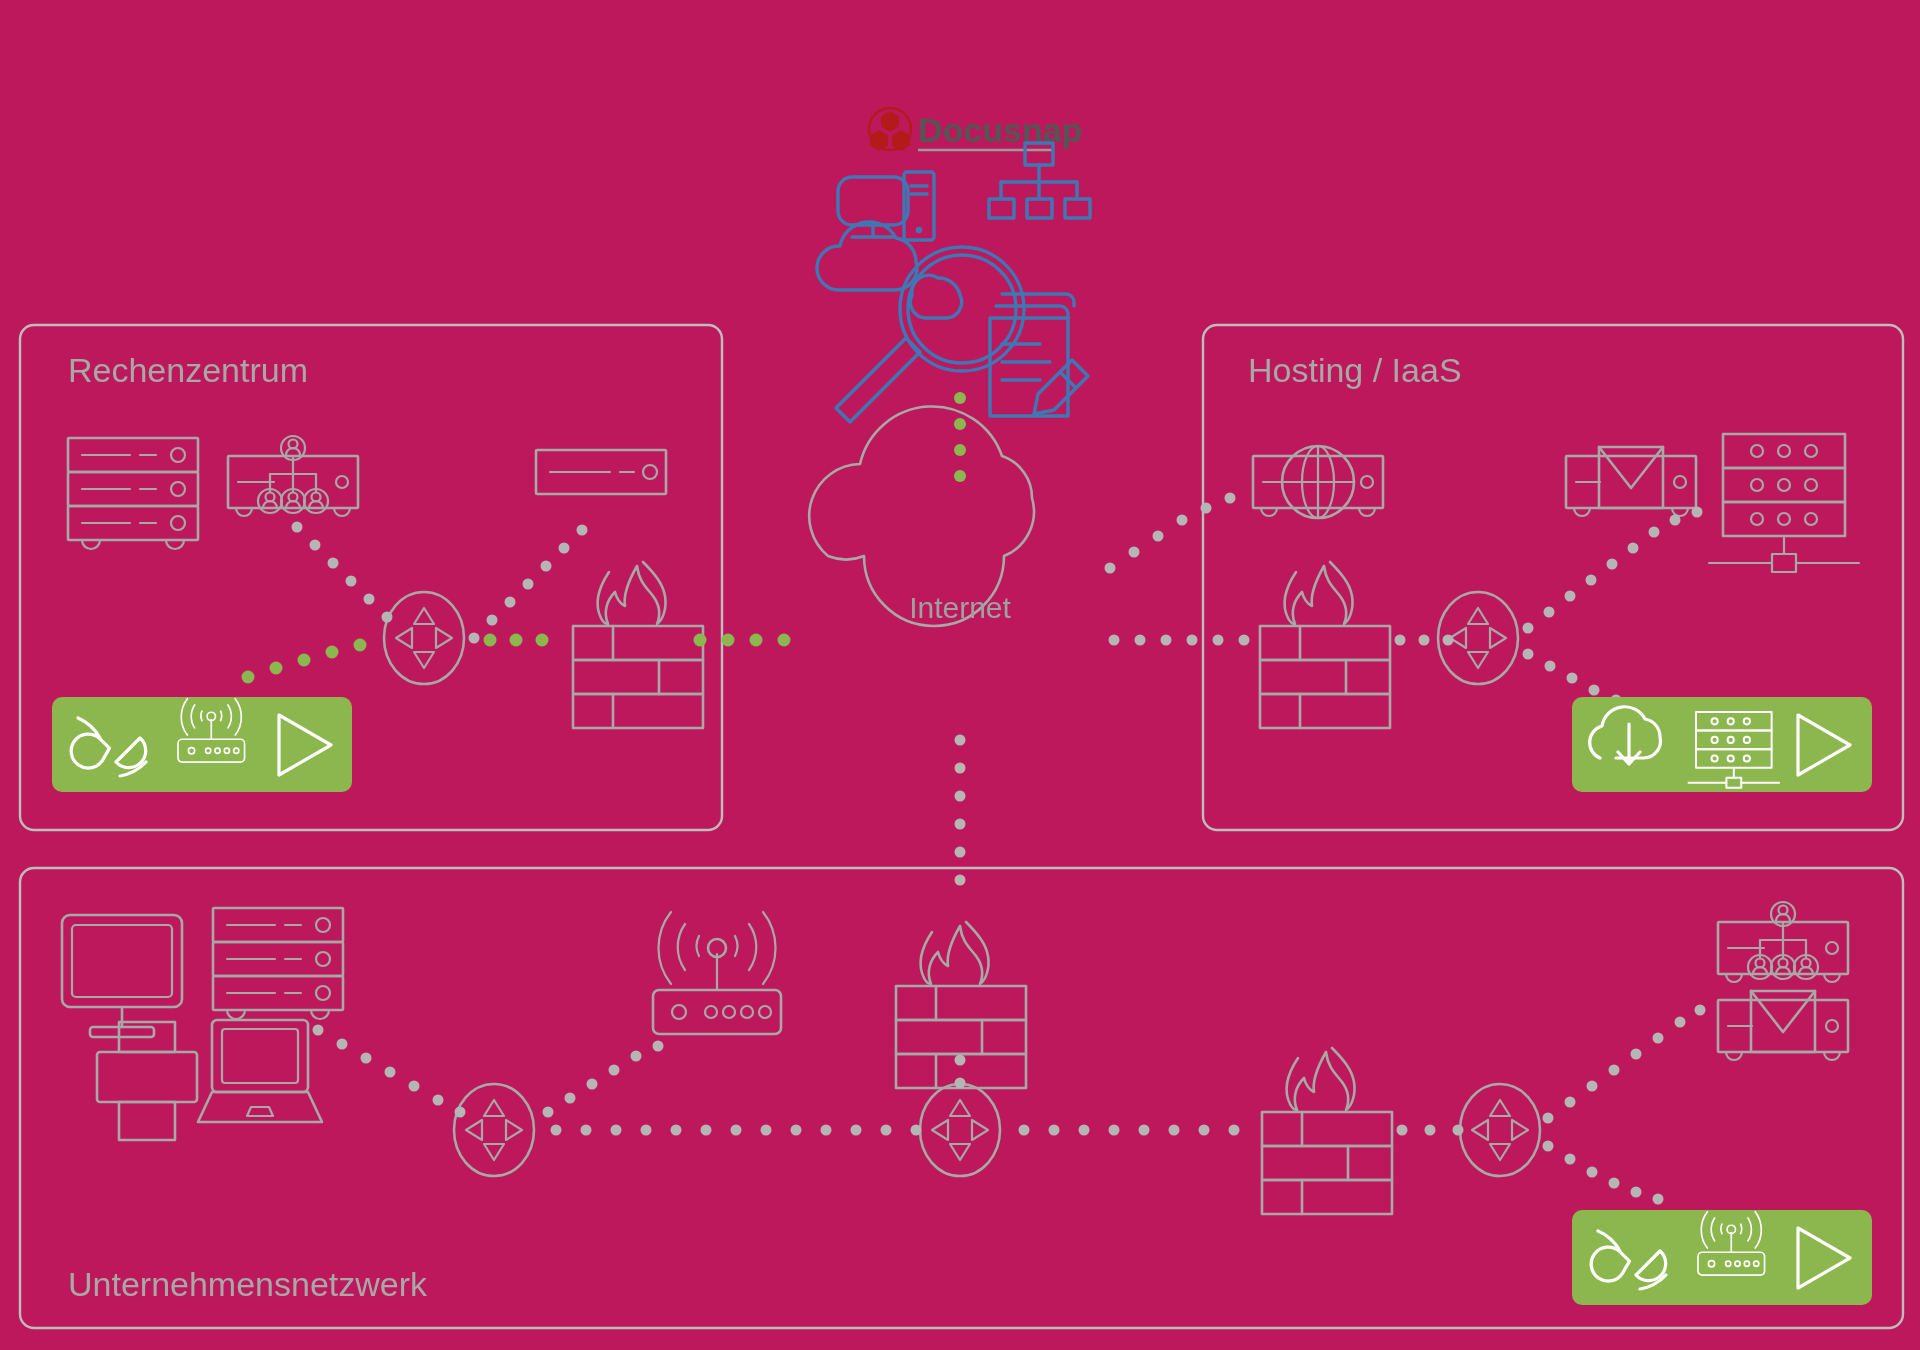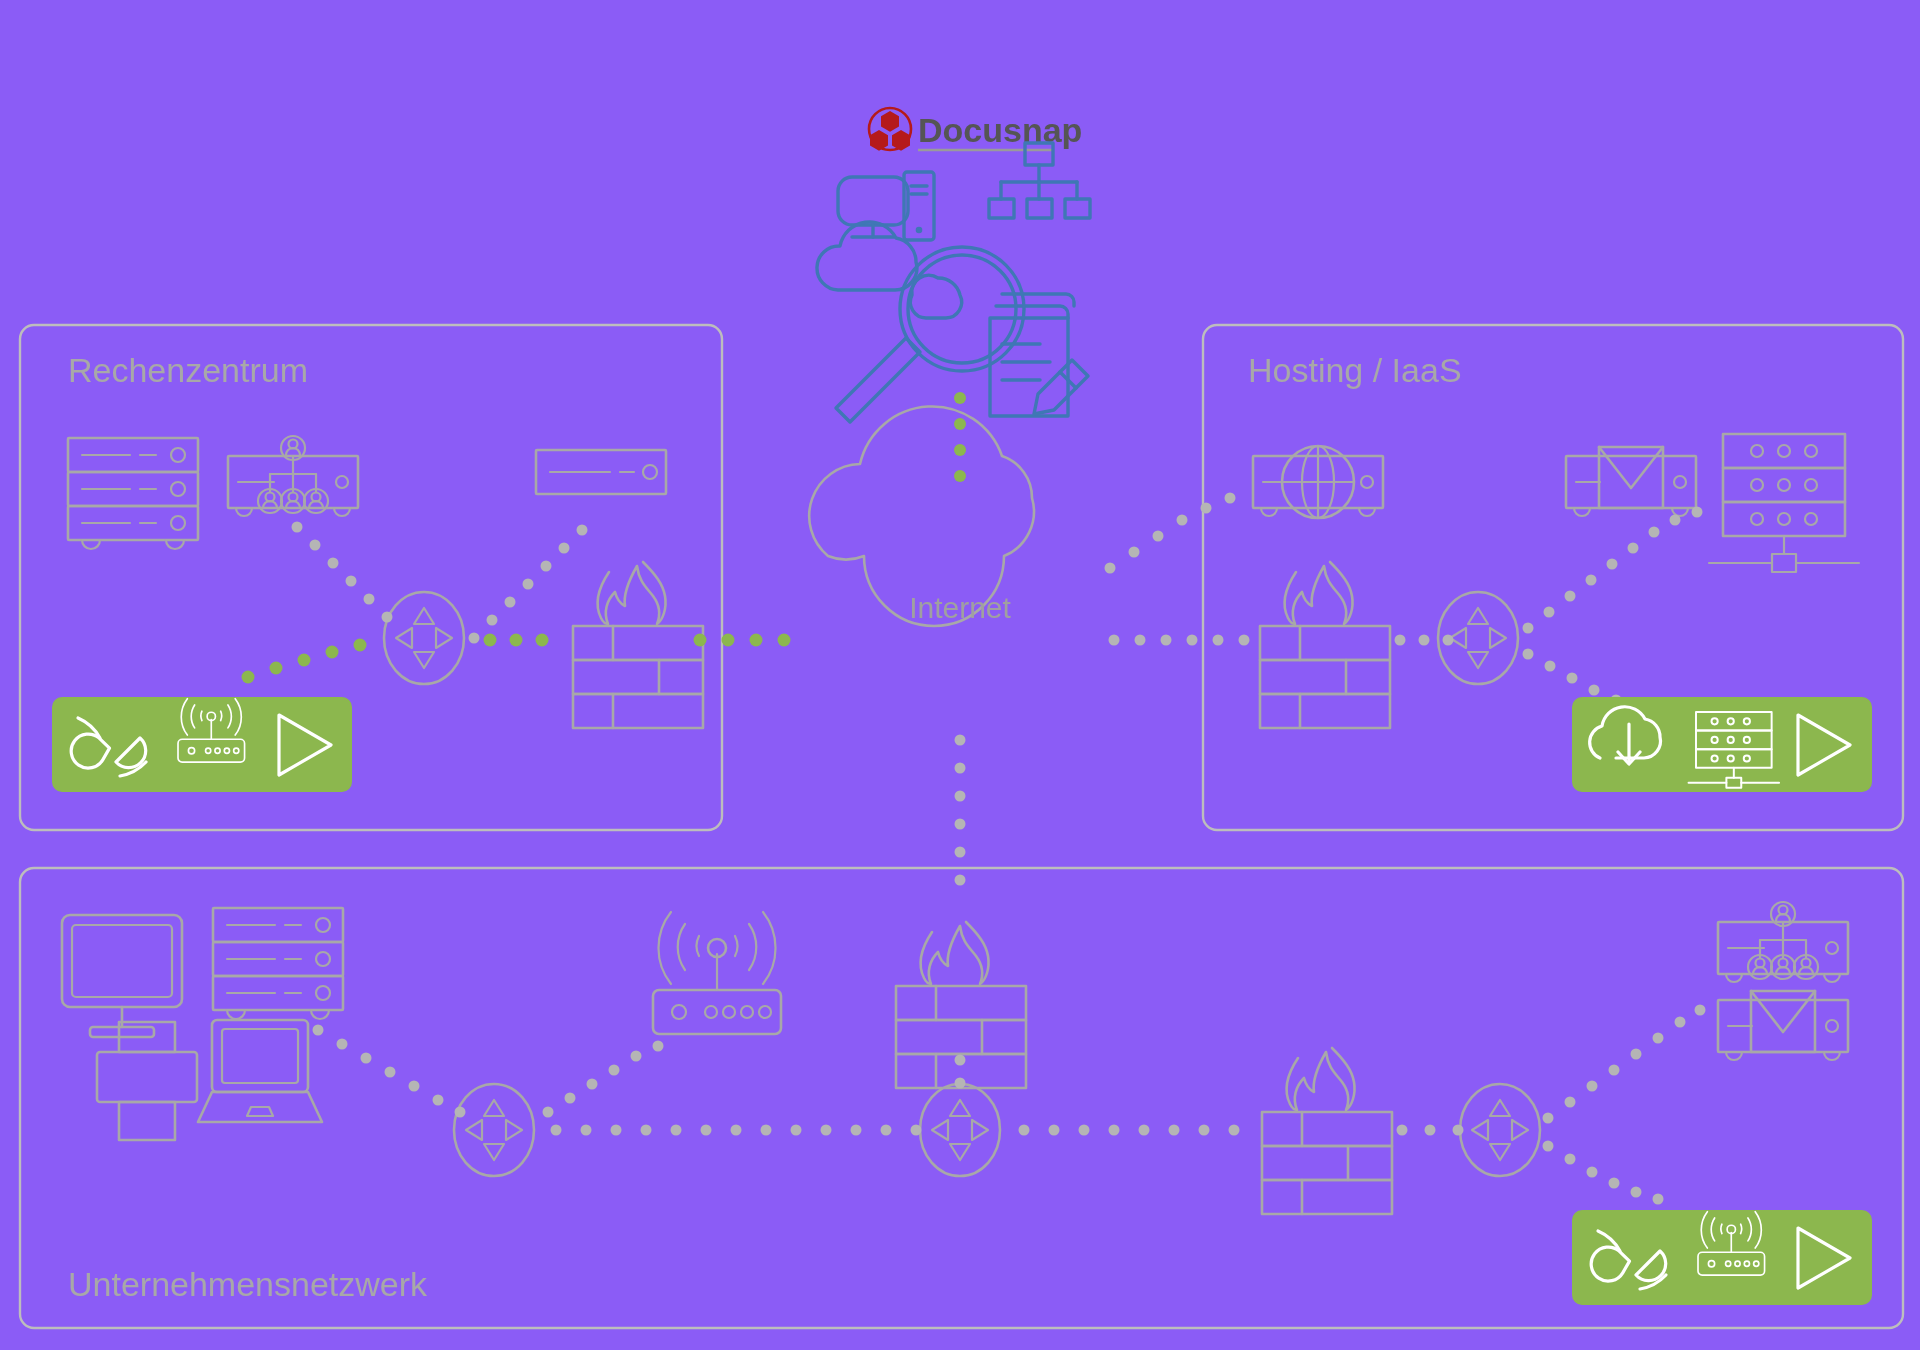--- a/index.html
+++ b/index.html
@@ -6,21 +6,21 @@
   html, body {
     margin: 0;
     padding: 0;
     background: #ffffff;
     font-family: "Liberation Sans", sans-serif;
   }
   #stage {
     position: relative;
     width: 1920px;
     height: 1350px;
-    background: #8b5cf6;
+    background: #be185d;
     overflow: hidden;
   }
   #canvas {
     position: absolute;
     left: 0; top: 0;
     width: 1920px;
     height: 1350px;
   }
   .zone-label {
     fill: #a8a8a8;

